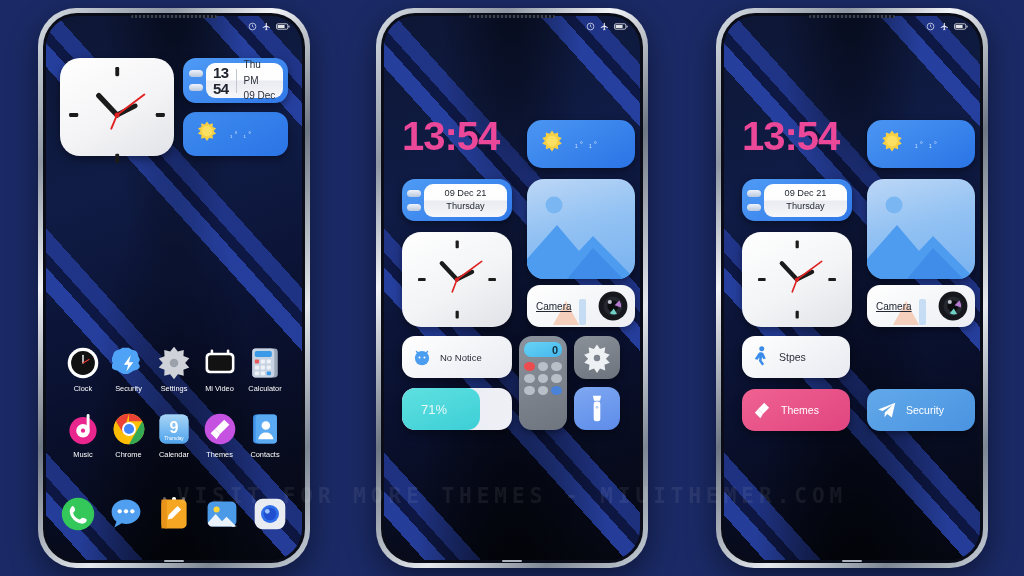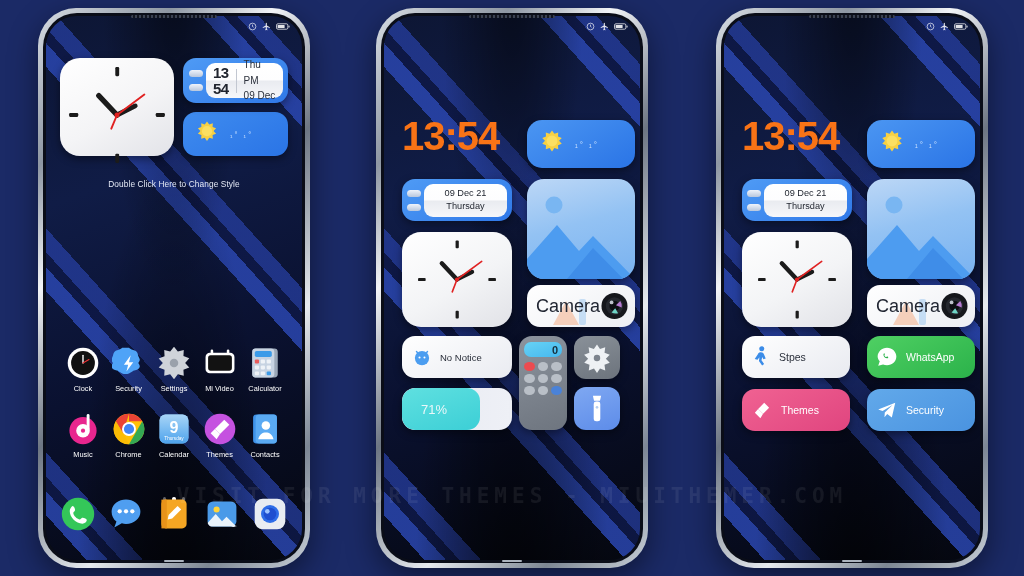--- a/index.html
+++ b/index.html
@@ -122,21 +122,21 @@
   .applabel{font-size:7.4px;color:#ffffff;text-align:right;white-space:nowrap;}
   .pagedots{position:absolute;top:481px;left:0;width:100%;display:flex;justify-content:center;gap:6px;}
   .pdot{width:3.5px;height:3.5px;border-radius:50%;background:rgba(255,255,255,.38);}
   .pdot.on{background:#fff;}
   .dock{position:absolute;bottom:28px;left:14px;right:14px;display:flex;justify-content:space-between;}
   .dockicon{width:36px;height:36px;position:relative;}
 
   
   .bigclock{
     position:absolute;left:18px;top:98px;
-    font-size:40px;font-weight:bold;color:#f97316;letter-spacing:-1px;
+    font-size:40px;font-weight:bold;color:#ec4899;letter-spacing:-1px;
   }
   .w-weather2{
     position:absolute;left:143px;top:104px;width:108px;height:48px;border-radius:15px;
     background:linear-gradient(150deg,#4b96f2 0%,#2a74e6 100%);
     display:flex;align-items:center;padding:0 10px;gap:8px;
     box-shadow:0 3px 9px rgba(0,0,0,.45);
   }
   .w-date2{
     position:absolute;left:18px;top:163px;width:110px;height:42px;border-radius:13px;
     background:linear-gradient(150deg,#4f9bf5 0%,#2f78e8 100%);
@@ -154,21 +154,21 @@
     position:absolute;left:18px;top:216px;width:110px;height:95px;border-radius:19px;
     background:linear-gradient(150deg,#ffffff 0%,#f3f4f6 55%,#e1e2e7 100%);
     box-shadow:0 3px 9px rgba(0,0,0,.45);
   }
   .w-camera{
     position:absolute;left:143px;top:269px;width:108px;height:42px;border-radius:13px;
     background:linear-gradient(150deg,#ffffff,#eceef3);
     display:flex;align-items:center;padding:0 6px 0 9px;
     box-shadow:0 3px 8px rgba(0,0,0,.42);overflow:hidden;
   }
-  .cam-label{font-size:18px;color:#222733;font-weight:500;z-index:3;position:relative;}
+  .cam-label{font-size:10px;color:#222733;font-weight:500;z-index:3;position:relative;text-decoration:underline;}
   .w-notice{
     position:absolute;left:18px;top:320px;width:110px;height:42px;border-radius:13px;
     background:linear-gradient(150deg,#ffffff,#e9ebf1);
     display:flex;align-items:center;padding:0 9px;gap:7px;
     box-shadow:0 3px 8px rgba(0,0,0,.42);
   }
   .notice-txt{font-size:9.5px;color:#2a2f3a;}
   .w-battery{
     position:absolute;left:18px;top:372px;width:110px;height:42px;border-radius:13px;
     background:linear-gradient(90deg,#e8eaf2 0%,#eef0f6 100%);
@@ -274,21 +274,20 @@
           <div class="weather-widget">
             <svg width="28" height="28" viewBox="0 0 40 40">
               <path d="M20 2l3.2 4.3 5.1-1.6-.3 5.3 5 1.9-3.6 3.9 3.6 3.9-5 1.9.3 5.3-5.1-1.6L20 30l-3.2-4.7-5.1 1.6.3-5.3-5-1.9 3.6-3.9-3.6-3.9 5-1.9-.3-5.3 5.1 1.6z" fill="#f6d044"></path>
               <circle cx="20" cy="16" r="7.3" fill="#fbdf62"></circle>
             </svg>
             <span style="font-size:7.5px;color:#cfe4ff;letter-spacing:2px;">₁° ₁°</span>
           </div>
         </div>
       </div>
 
-      <div class="hintline">Double Click Here to Change Style</div>
 
       <div class="appgrid">
 
         <div class="approw">
           <div class="app">
             <div class="appicon">
               <svg viewBox="0 0 40 40" width="34" height="34">
                   <circle cx="20" cy="20" r="18" fill="#fff"></circle>
                   <circle cx="20" cy="20" r="14" fill="#111"></circle>
                   <path d="M20 20 L20 11" stroke="#fff" stroke-width="1.6" stroke-linecap="round"></path>
@@ -680,27 +679,20 @@
       </div>
 
       <div class="tile steps">
         <svg width="20" height="22" viewBox="0 0 24 28">
           <circle cx="13" cy="3.6" r="3.2" fill="#3b8ce8"></circle>
           <path d="M12 8c2 0 3.4 1.2 4 3l2 5-3 1-1.4-3-1 4 3.4 5-2.6 1.8-4-5.6.6-5-2.4 3.2-3.6-1 4-6c.8-1.6 1.8-2.4 4-2.4z" fill="#3b8ce8"></path>
         </svg>
         <span class="tile-label">Stpes</span>
       </div>
 
-      <div class="tile whatsapp">
-        <svg width="22" height="22" viewBox="0 0 40 40">
-          <path d="M20 3c9.4 0 17 7.2 17 16s-7.6 16-17 16c-2.6 0-5-.5-7.2-1.5L4 36l2.8-8.2C4.4 25.2 3 22.2 3 19 3 10.2 10.6 3 20 3z" fill="#fff"></path>
-          <path d="M15 13c.8 0 1.3 1.8 1.1 2.3-.2.5-1 .8-.9 1.5.2 1.4 2 3.2 3.4 3.4.7.1.9-.7 1.4-.9.6-.2 2.4.3 2.4 1.2 0 .9-1 1.8-2.3 1.8-3.3 0-6.6-3.3-6.6-6.6 0-1.3.8-2.3 1.5-2.7z" fill="#2bb24a"></path>
-        </svg>
-        <span class="tile-label">WhatsApp</span>
-      </div>
 
       <div class="tile themes">
         <svg width="22" height="22" viewBox="0 0 40 40">
           <path d="M24 7l9 9-11 11-9-9z" fill="#fff"></path>
           <path d="M13 18l9 9-5 8-10-10z" fill="#fff"></path>
         </svg>
         <span class="tile-label">Themes</span>
       </div>
 
       <div class="tile telegram">

